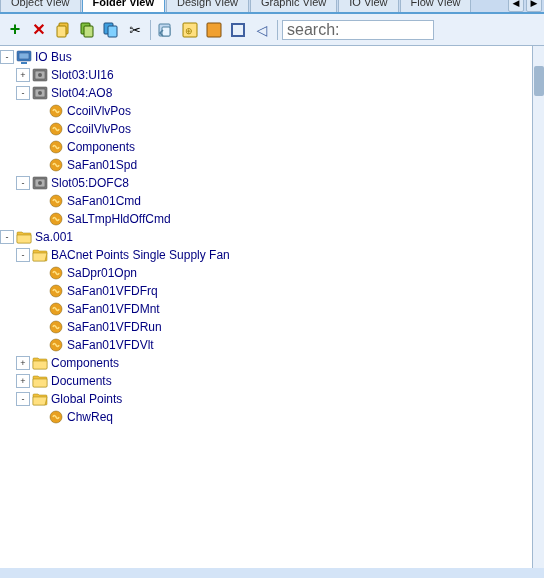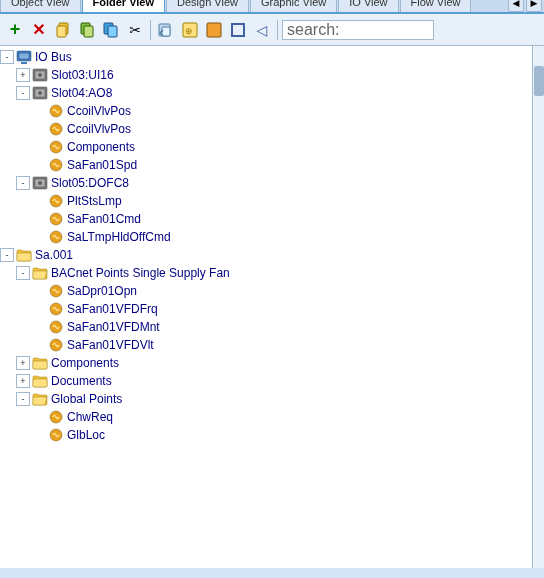--- a/index.html
+++ b/index.html
@@ -384,32 +384,20 @@
       <div class="tree-item">
         <span class="tree-indent"></span>
         <span class="tree-indent"></span>
         <span class="expand-placeholder"></span>
         <span class="icon">
           <svg class="svg-icon" viewBox="0 0 16 16">
             <circle cx="8" cy="8" r="6" fill="#e8a020" stroke="#806010" stroke-width="0.5"></circle>
             <path d="M5 8 Q6 5 8 8 Q10 11 11 8" fill="none" stroke="#ffe080" stroke-width="1.5"></path>
           </svg>
         </span>
-        <span class="item-label">PltStsLmp</span>
-      </div>
-      <div class="tree-item">
-        <span class="tree-indent"></span>
-        <span class="tree-indent"></span>
-        <span class="expand-placeholder"></span>
-        <span class="icon">
-          <svg class="svg-icon" viewBox="0 0 16 16">
-            <circle cx="8" cy="8" r="6" fill="#e8a020" stroke="#806010" stroke-width="0.5"></circle>
-            <path d="M5 8 Q6 5 8 8 Q10 11 11 8" fill="none" stroke="#ffe080" stroke-width="1.5"></path>
-          </svg>
-        </span>
         <span class="item-label">SaFan01Cmd</span>
       </div>
       <div class="tree-item">
         <span class="tree-indent"></span>
         <span class="tree-indent"></span>
         <span class="expand-placeholder"></span>
         <span class="icon">
           <svg class="svg-icon" viewBox="0 0 16 16">
             <circle cx="8" cy="8" r="6" fill="#e8a020" stroke="#806010" stroke-width="0.5"></circle>
             <path d="M5 8 Q6 5 8 8 Q10 11 11 8" fill="none" stroke="#ffe080" stroke-width="1.5"></path>
@@ -477,20 +465,32 @@
       <div class="tree-item">
         <span class="tree-indent"></span>
         <span class="tree-indent"></span>
         <span class="expand-placeholder"></span>
         <span class="icon">
           <svg class="svg-icon" viewBox="0 0 16 16">
             <circle cx="8" cy="8" r="6" fill="#e8a020" stroke="#806010" stroke-width="0.5"></circle>
             <path d="M5 8 Q6 5 8 8 Q10 11 11 8" fill="none" stroke="#ffe080" stroke-width="1.5"></path>
           </svg>
         </span>
+        <span class="item-label">SaFan01VFDRun</span>
+      </div>
+      <div class="tree-item">
+        <span class="tree-indent"></span>
+        <span class="tree-indent"></span>
+        <span class="expand-placeholder"></span>
+        <span class="icon">
+          <svg class="svg-icon" viewBox="0 0 16 16">
+            <circle cx="8" cy="8" r="6" fill="#e8a020" stroke="#806010" stroke-width="0.5"></circle>
+            <path d="M5 8 Q6 5 8 8 Q10 11 11 8" fill="none" stroke="#ffe080" stroke-width="1.5"></path>
+          </svg>
+        </span>
         <span class="item-label">SaFan01VFDVlt</span>
       </div>
       <div class="tree-item">
         <span class="tree-indent"></span>
         <span class="expand-btn">+</span>
         <span class="icon">
           <svg class="svg-icon" viewBox="0 0 16 16">
             <path d="M1 4 Q1 3 2 3 L6 3 L7 4 L14 4 Q15 4 15 5 L15 13 Q15 14 14 14 L2 14 Q1 14 1 13 Z" fill="#f0c040" stroke="#a08000" stroke-width="0.5"></path>
             <path d="M1 6 L15 6 L15 13 Q15 14 14 14 L2 14 Q1 14 1 13 Z" fill="#ffe080" stroke="#a08000" stroke-width="0.5"></path>
           </svg>
@@ -523,30 +523,18 @@
         <span class="tree-indent"></span>
         <span class="tree-indent"></span>
         <span class="expand-placeholder"></span>
         <span class="icon">
           <svg class="svg-icon" viewBox="0 0 16 16">
             <circle cx="8" cy="8" r="6" fill="#e8a020" stroke="#806010" stroke-width="0.5"></circle>
             <path d="M5 8 Q6 5 8 8 Q10 11 11 8" fill="none" stroke="#ffe080" stroke-width="1.5"></path>
           </svg>
         </span>
         <span class="item-label">ChwReq</span>
-      </div>
-      <div class="tree-item">
-        <span class="tree-indent"></span>
-        <span class="tree-indent"></span>
-        <span class="expand-placeholder"></span>
-        <span class="icon">
-          <svg class="svg-icon" viewBox="0 0 16 16">
-            <circle cx="8" cy="8" r="6" fill="#e8a020" stroke="#806010" stroke-width="0.5"></circle>
-            <path d="M5 8 Q6 5 8 8 Q10 11 11 8" fill="none" stroke="#ffe080" stroke-width="1.5"></path>
-          </svg>
-        </span>
-        <span class="item-label">GlbLoc</span>
       </div>
     </div>
   <div class="scrollbar-v">
     <div class="scrollbar-thumb"></div>
   </div>
 </div>
 
 </body></html>

